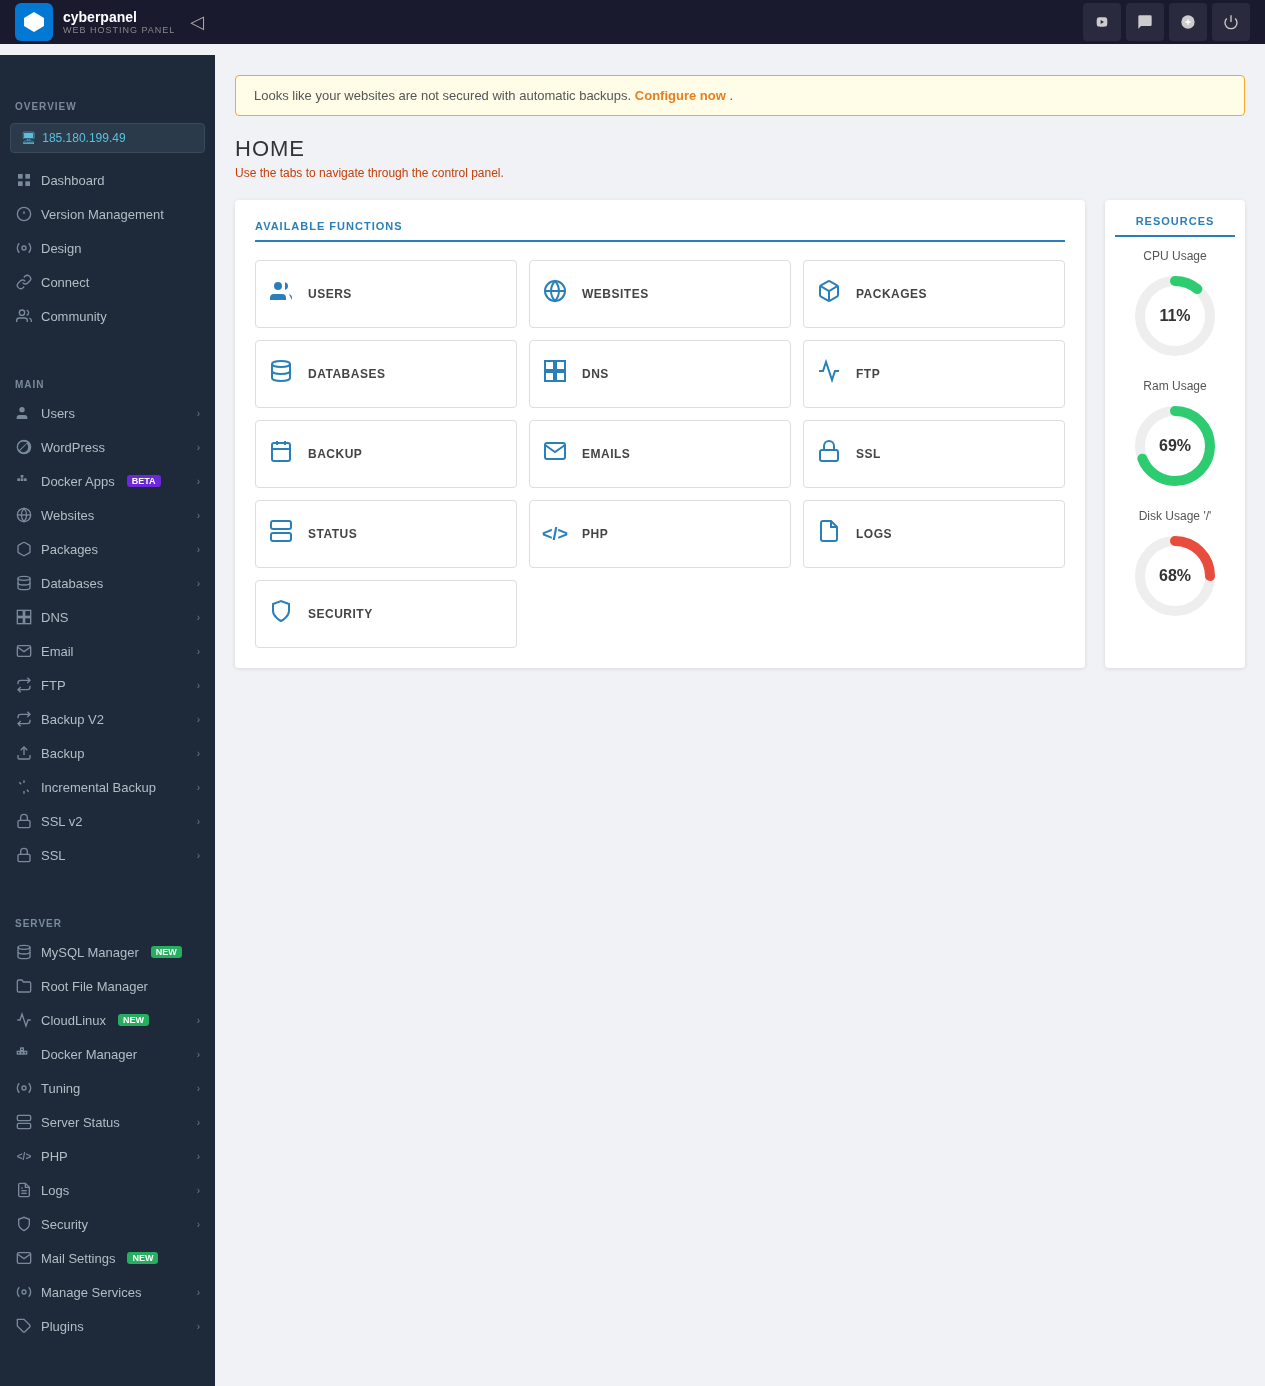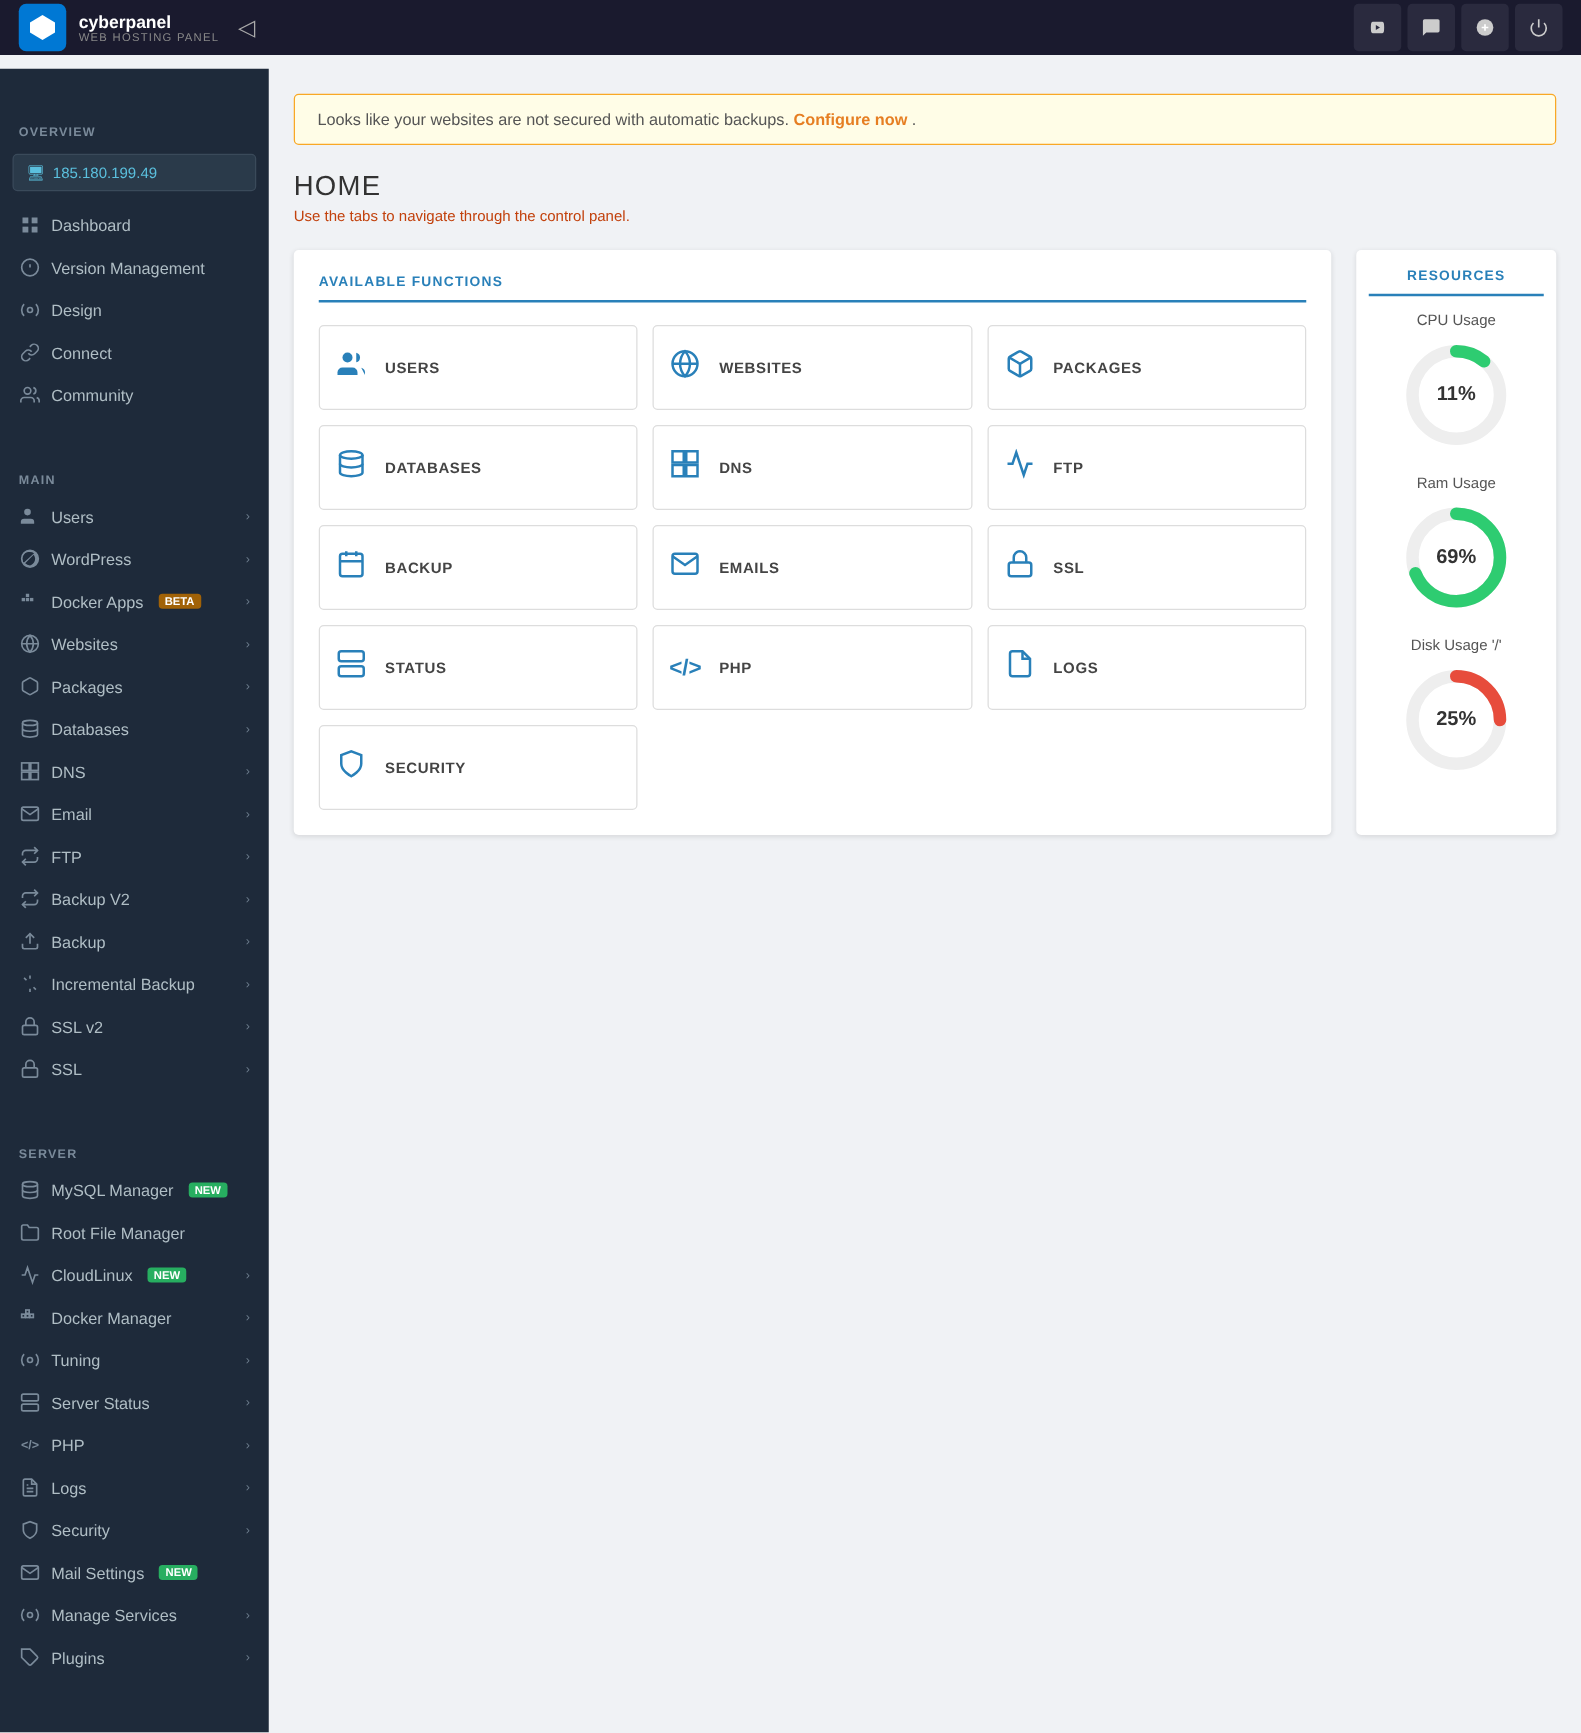--- a/index.html
+++ b/index.html
@@ -68,21 +68,21 @@
       color: #b0bec5;
       font-size: 13px;
       cursor: pointer;
       position: relative;
       transition: background 0.15s;
       gap: 8px;
     }
     .sidebar-item .icon { width: 18px; height: 18px; display: flex; align-items: center; justify-content: center; flex-shrink: 0; }
     .sidebar-item .arrow { margin-left: auto; font-size: 10px; color: #6a7a8a; }
     .badge {
-      background: #a16207;
+      background: #6d28d9;
       color: white;
       font-size: 9px;
       padding: 1px 5px;
       border-radius: 3px;
       font-weight: 700;
       margin-left: 4px;
     }
     .badge.new { background: #27ae60; }
 
     
@@ -139,21 +139,21 @@
       gap: 12px;
       cursor: pointer;
       transition: all 0.15s;
       background: white;
     }
     .func-btn .func-icon { font-size: 22px; color: #2980b9; width: 30px; text-align: center; }
     .func-btn .func-label { font-size: 12px; font-weight: 700; color: #444; letter-spacing: 0.5px; text-transform: uppercase; }
 
     
     .resources-card {
-      width: 160px;
+      width: 140px;
       background: white;
       border-radius: 4px;
       padding: 15px 10px;
       box-shadow: 0 1px 4px rgba(0,0,0,0.1);
       flex-shrink: 0;
     }
     .resources-header {
       font-size: 11px;
       font-weight: 700;
       letter-spacing: 1px;
@@ -742,20 +742,20 @@
           </div>
         </div>
 
         <div class="resource-item">
           <div class="resource-label">Disk Usage '/'</div>
           <div class="donut">
             <svg width="90" height="90" viewBox="0 0 90 90">
               <circle class="donut-track" cx="45" cy="45" r="35"></circle>
               <circle class="donut-fill" cx="45" cy="45" r="35" stroke="#e74c3c" stroke-dasharray="54.98 164.93" stroke-dashoffset="0"></circle>
             </svg>
-            <div class="donut-center">25%</div>
+            <div class="donut-center">68%</div>
           </div>
         </div>
       </div>
 
     </div>
   </div>
 </div>
 
 </body></html>

